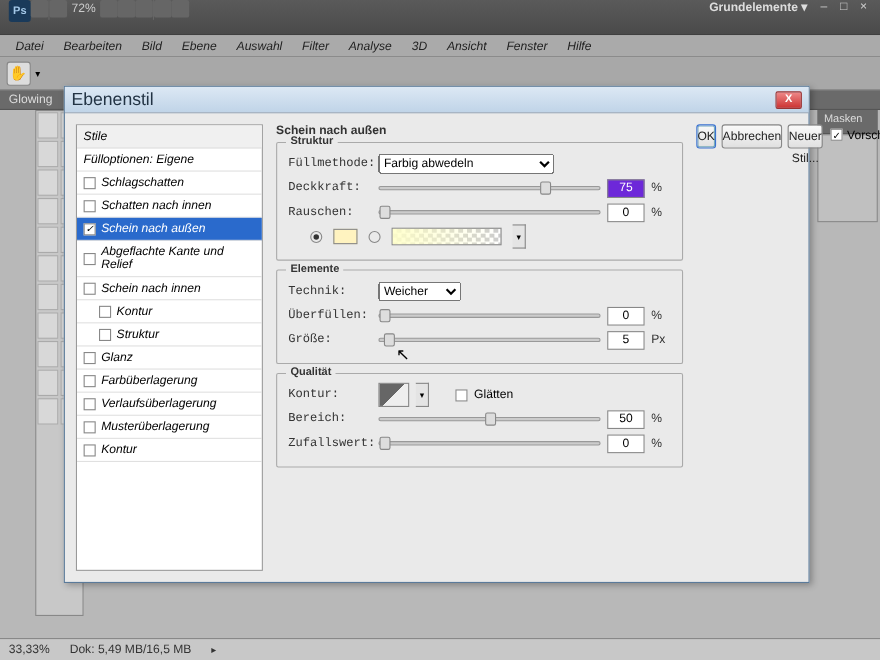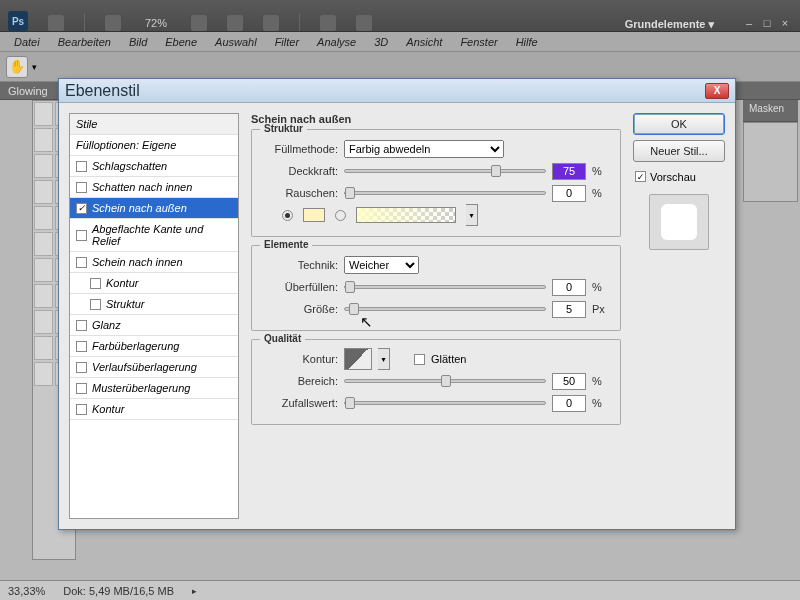--- a/index.html
+++ b/index.html
@@ -1,18 +1,18 @@
 <!DOCTYPE html>
 <html><head>
 <meta charset="utf-8">
 <style>
 * { box-sizing: border-box; margin: 0; padding: 0; font-family: "Segoe UI", Tahoma, sans-serif; font-size: 11px; }
 body { background: #b8b8b8; width: 800px; height: 600px; overflow: hidden; position: relative; }
 
-.app-toolbar { height: 32px; background: linear-gradient(#5a5a5a,#4a4a4a); display: flex; align-items: flex-end; padding: 0 8px; gap: 20px; border-bottom: 1px solid #333; }
+.app-toolbar { height: 32px; background: linear-gradient(#5a5a5a,#4a4a4a); display: flex; align-items: flex-start; padding: 0 8px; gap: 0; border-bottom: 1px solid #333; }
 .app-toolbar .ps-logo { width: 20px; height: 20px; background: #1a3a5a; border-radius: 3px; display: flex; align-items: center; justify-content: center; color: #a4c8e8; font-weight: bold; font-size: 10px; }
 .app-toolbar .sep { width: 1px; height: 18px; background: #666; }
 .app-toolbar .tb-item { color: #ccc; padding: 2px 4px; }
 .app-toolbar .tb-icon { width: 16px; height: 16px; background: #666; border-radius: 2px; }
 .app-toolbar .spacer { flex: 1; }
 .app-toolbar .workspace { color: #ddd; font-weight: bold; padding-right: 8px; }
 .win-btns { display: flex; gap: 4px; }
 .win-btns span { width: 14px; height: 14px; color: #ccc; text-align: center; line-height: 12px; }
 
 .menubar { height: 20px; background: #aaa; display: flex; align-items: center; padding: 0 6px; gap: 2px; border-bottom: 1px solid #888; }
@@ -47,36 +47,36 @@
 .styles-list .row.indent { padding-left: 20px; }
 .chk { width: 11px; height: 11px; border: 1px solid #888; background: #fff; display: inline-flex; align-items: center; justify-content: center; font-size: 9px; color: #000; flex-shrink: 0; }
 .chk.on { color: #000; }
 .chk.on::after { content: "✓"; }
 
 .settings-col { flex: 1; padding: 0 4px; }
 .settings-title { color: #333; font-weight: bold; font-size: 11px; margin-bottom: 4px; }
 .fieldset { border: 1px solid #aaa; border-radius: 2px; padding: 8px 10px 10px; margin-bottom: 8px; position: relative; }
 .fieldset .legend { position: absolute; top: -7px; left: 8px; background: #eaeaea; padding: 0 4px; font-size: 10px; color: #333; font-weight: bold; }
 .prop-row { display: flex; align-items: center; height: 22px; gap: 6px; }
-.prop-row .lbl { width: 76px; text-align: right; color: #333; }
+.prop-row .lbl { width: 76px; color: #333; font-family: Liberation Mono, monospace; }
 .prop-row select { flex: 0 0 auto; height: 18px; font-size: 11px; }
 .slider { flex: 1; height: 4px; background: #ccc; border: 1px solid #999; position: relative; border-radius: 2px; }
 .slider .thumb { position: absolute; top: -5px; width: 10px; height: 12px; background: #ddd; border: 1px solid #888; border-radius: 2px; }
 .num-input { width: 34px; height: 17px; border: 1px solid #888; background: #fff; text-align: center; font-size: 11px; }
 .num-input.sel { background: #6d28d9; color: #fff; text-align: center; }
 .unit { width: 18px; color: #333; }
 .radio { width: 11px; height: 11px; border: 1px solid #888; border-radius: 50%; display: inline-flex; align-items: center; justify-content: center; }
 .radio.on::after { content: ""; width: 5px; height: 5px; background: #333; border-radius: 50%; }
 .swatch { width: 22px; height: 14px; border: 1px solid #888; background: #fff3c0; }
 .gradient-sw { width: 100px; height: 16px; border: 1px solid #888; background: repeating-conic-gradient(#ccc 0 25%, #fff 0 50%) 0 0/8px 8px; }
 .gradient-sw-inner { width:100%; height:100%; background: linear-gradient(to right, rgba(255,255,200,0.9), rgba(255,255,200,0)); }
 .contour-sw { width: 28px; height: 22px; border: 1px solid #888; background: linear-gradient(135deg,#666 0 50%,#eee 50% 100%); display:inline-block; position:relative;}
 .drop-arrow { width:12px; height:22px; border:1px solid #888; border-left:none; background:#e4e4e4; display:inline-flex; align-items:center; justify-content:center; font-size:8px;}
 
-.buttons-col { width: 92px; display: flex; flex-direction: column; gap: 5px; align-items: stretch; }
+.buttons-col { width: 92px; display: flex; flex-direction: row; gap: 5px; align-items: stretch; }
 .win-btn { height: 22px; background: linear-gradient(#fafafa,#e0e0e0); border: 1px solid #888; border-radius: 3px; text-align: center; line-height: 20px; color: #222; }
 .win-btn.default { border: 1px solid #3a72d0; box-shadow: 0 0 0 1px #7ab inset; font-weight: normal; }
 .preview-chk { display: flex; align-items: flex-start; gap: 4px; margin-top: 4px; padding-left: 2px; }
 .preview-box { width: 60px; height: 56px; background: #ddd; border: 1px solid #aaa; margin: 6px auto; border-radius: 2px; display:flex; align-items:center; justify-content:center;}
 .preview-box .inner { width: 36px; height: 36px; background: #fff; border-radius: 6px; }
 .cursor { position:absolute; left:360px; top:313px; font-size:15px; color:#000; pointer-events:none; z-index:1000;}
 </style>
 </head>
 <body>
 
@@ -321,20 +321,21 @@
               <div class="thumb" style="left:0"></div>
             </div>
           <input class="num-input" value="0" style="">
           <div class="unit">%</div>
         </div>
       </div>
     </div>
 
     <div class="buttons-col">
       <div class="win-btn default">OK</div>
+      <div class="win-btn">Abbrechen</div>
       <div class="win-btn">Neuer Stil...</div>
       <div class="preview-chk">
         <span class="chk on"></span>
         <span>Vorschau</span>
       </div>
       <div class="preview-box">
           <div class="inner"></div>
         </div>
     </div>
   </div>

